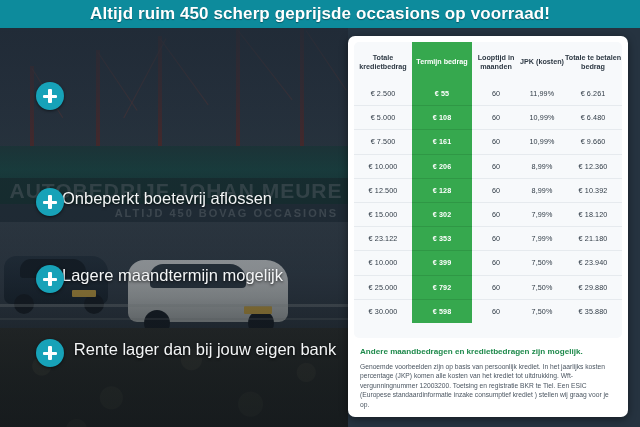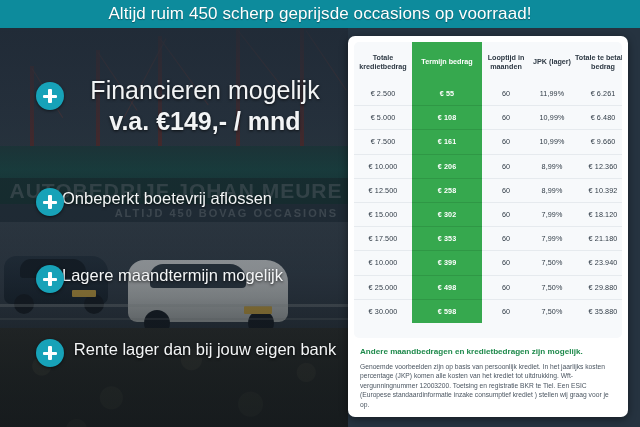--- a/index.html
+++ b/index.html
@@ -50,21 +50,21 @@
   .plate{position:absolute;width:24px;height:7px;border-radius:1px;background:#e0b13a;}
   .rail{position:absolute;left:0;top:276px;width:348px;height:3px;background:rgba(180,185,180,.35);}
   .rail2{position:absolute;left:0;top:290px;width:348px;height:2px;background:rgba(150,155,150,.25);}
   .tint{position:absolute;left:0;top:0;width:348px;height:399px;
         background:linear-gradient(180deg, rgba(32,42,54,.93) 0%, rgba(32,42,54,.80) 16%, rgba(28,38,48,.55) 34%,
                    rgba(26,34,44,.48) 62%, rgba(20,26,32,.72) 100%);}
 
   
   .banner{position:absolute;left:0;top:0;width:640px;height:28px;background:#0d8b9c;
           display:flex;align-items:center;justify-content:center;}
-  .banner span{color:#ffffff;font-size:17px;font-weight:normal;letter-spacing:.1px;
+  .banner span{color:#ffffff;font-size:17px;font-weight:bold;letter-spacing:.1px;
           text-shadow:0 1px 1px rgba(0,0,0,.35);white-space:nowrap;text-align:center;}
 
   
   .left{position:absolute;left:0;top:28px;width:348px;height:399px;}
   .headline{position:absolute;left:62px;top:48px;width:286px;color:#f2f4f5;}
   .headline .l1{font-size:25px;font-weight:normal;line-height:28px;text-align:center;
         text-shadow:0 1px 3px rgba(0,0,0,.7);}
   .headline .l2{font-size:25px;font-weight:bold;line-height:30px;text-align:center;margin-top:2px;
         text-shadow:0 1px 3px rgba(0,0,0,.7);}
   .plus{position:absolute;width:28px;height:28px;border-radius:50%;background:#17a2b8;
@@ -79,21 +79,21 @@
   
   .card{position:absolute;left:348px;top:36px;width:280px;height:381px;
         background:#ffffff;border-radius:7px;box-shadow:0 2px 9px rgba(0,0,0,.45);overflow:hidden;}
   .tablewrap{position:absolute;left:6px;top:6px;width:268px;height:296px;
         background:#f7f9fb;border-radius:5px;overflow:hidden;}
   table{border-collapse:collapse;width:268px;table-layout:fixed;}
   th,td{font-size:7.2px;color:#2f3a45;text-align:center;padding:0;}
   thead th{height:40px;font-weight:bold;line-height:9.5px;vertical-align:middle;}
   tbody td{height:23.2px;vertical-align:middle;border-bottom:1px solid #e6eaee;letter-spacing:.1px;text-align:center;}
   tbody tr:last-child td{border-bottom:none;}
-  .c0{width:58px;} .c1{width:70px;} .c2{width:48px;} .c3{width:44px;} .c4{width:58px;}
+  .c0{width:58px;} .c1{width:60px;} .c2{width:48px;} .c3{width:44px;} .c4{width:58px;}
   th.hl{background:#36a84e;color:#ffffff;}
   td.hl{background:#36a84e;color:#ffffff;font-weight:bold;border-bottom:1px solid #2f9745;margin-top:16px;}
 
   .note{position:absolute;left:12px;top:310px;width:256px;}
   .note h4{margin:0 0 5px 0;font-size:8.1px;font-weight:bold;color:#1f8a4c;line-height:11px;}
   .note p{margin:0;font-size:6.7px;line-height:9.4px;color:#4a5560;}
 </style>
 </head>
 <body>
 
@@ -136,24 +136,20 @@
     <div class="tint"></div>
   </div>
 
   <div class="banner">
     <span>Altijd ruim 450 scherp geprijsde occasions op voorraad!</span>
   </div>
 
   <div class="left">
 
     <div class="plus" style="left:36px;top:54px;"></div>
-    <div class="headline">
-      <div class="l1">Financieren mogelijk</div>
-      <div class="l2">v.a. €149,- / mnd</div>
-    </div>
 
     <div class="bullet" style="top:160px;">
       <div class="plus" style="left:0;top:0;"></div>
       <div class="btxt">Onbeperkt boetevrij aflossen</div>
     </div>
 
     <div class="bullet" style="top:237px;">
       <div class="plus" style="left:0;top:0;"></div>
       <div class="btxt">Lagere maandtermijn mogelijk</div>
     </div>
@@ -166,21 +162,21 @@
 
   <div class="card">
 
     <div class="tablewrap">
       <table>
         <thead>
           <tr>
             <th class="c0">Totale kredietbedrag</th>
             <th class="c1 hl">Termijn bedrag</th>
             <th class="c2">Looptijd in maanden</th>
-            <th class="c3">JPK (lager)</th>
+            <th class="c3">JPK (kosten)</th>
             <th class="c4">Totale te betalen bedrag</th>
           </tr>
         </thead>
         <tbody id="tbody">
             <tr>
               <td class="c0">€ 2.500</td>
               <td class="c1 hl">€ 55</td>
               <td class="c2">60</td>
               <td class="c3">11,99%</td>
               <td class="c4">€ 6.261</td>
@@ -201,49 +197,49 @@
             </tr>
             <tr>
               <td class="c0">€ 10.000</td>
               <td class="c1 hl">€ 206</td>
               <td class="c2">60</td>
               <td class="c3">8,99%</td>
               <td class="c4">€ 12.360</td>
             </tr>
             <tr>
               <td class="c0">€ 12.500</td>
-              <td class="c1 hl">€ 258</td>
+              <td class="c1 hl">€ 128</td>
               <td class="c2">60</td>
               <td class="c3">8,99%</td>
               <td class="c4">€ 10.392</td>
             </tr>
             <tr>
               <td class="c0">€ 15.000</td>
               <td class="c1 hl">€ 302</td>
               <td class="c2">60</td>
               <td class="c3">7,99%</td>
               <td class="c4">€ 18.120</td>
             </tr>
             <tr>
-              <td class="c0">€ 17.500</td>
+              <td class="c0">€ 23.122</td>
               <td class="c1 hl">€ 353</td>
               <td class="c2">60</td>
               <td class="c3">7,99%</td>
               <td class="c4">€ 21.180</td>
             </tr>
             <tr>
               <td class="c0">€ 10.000</td>
               <td class="c1 hl">€ 399</td>
               <td class="c2">60</td>
               <td class="c3">7,50%</td>
               <td class="c4">€ 23.940</td>
             </tr>
             <tr>
               <td class="c0">€ 25.000</td>
-              <td class="c1 hl">€ 498</td>
+              <td class="c1 hl">€ 792</td>
               <td class="c2">60</td>
               <td class="c3">7,50%</td>
               <td class="c4">€ 29.880</td>
             </tr>
             <tr>
               <td class="c0">€ 30.000</td>
               <td class="c1 hl">€ 598</td>
               <td class="c2">60</td>
               <td class="c3">7,50%</td>
               <td class="c4">€ 35.880</td>

